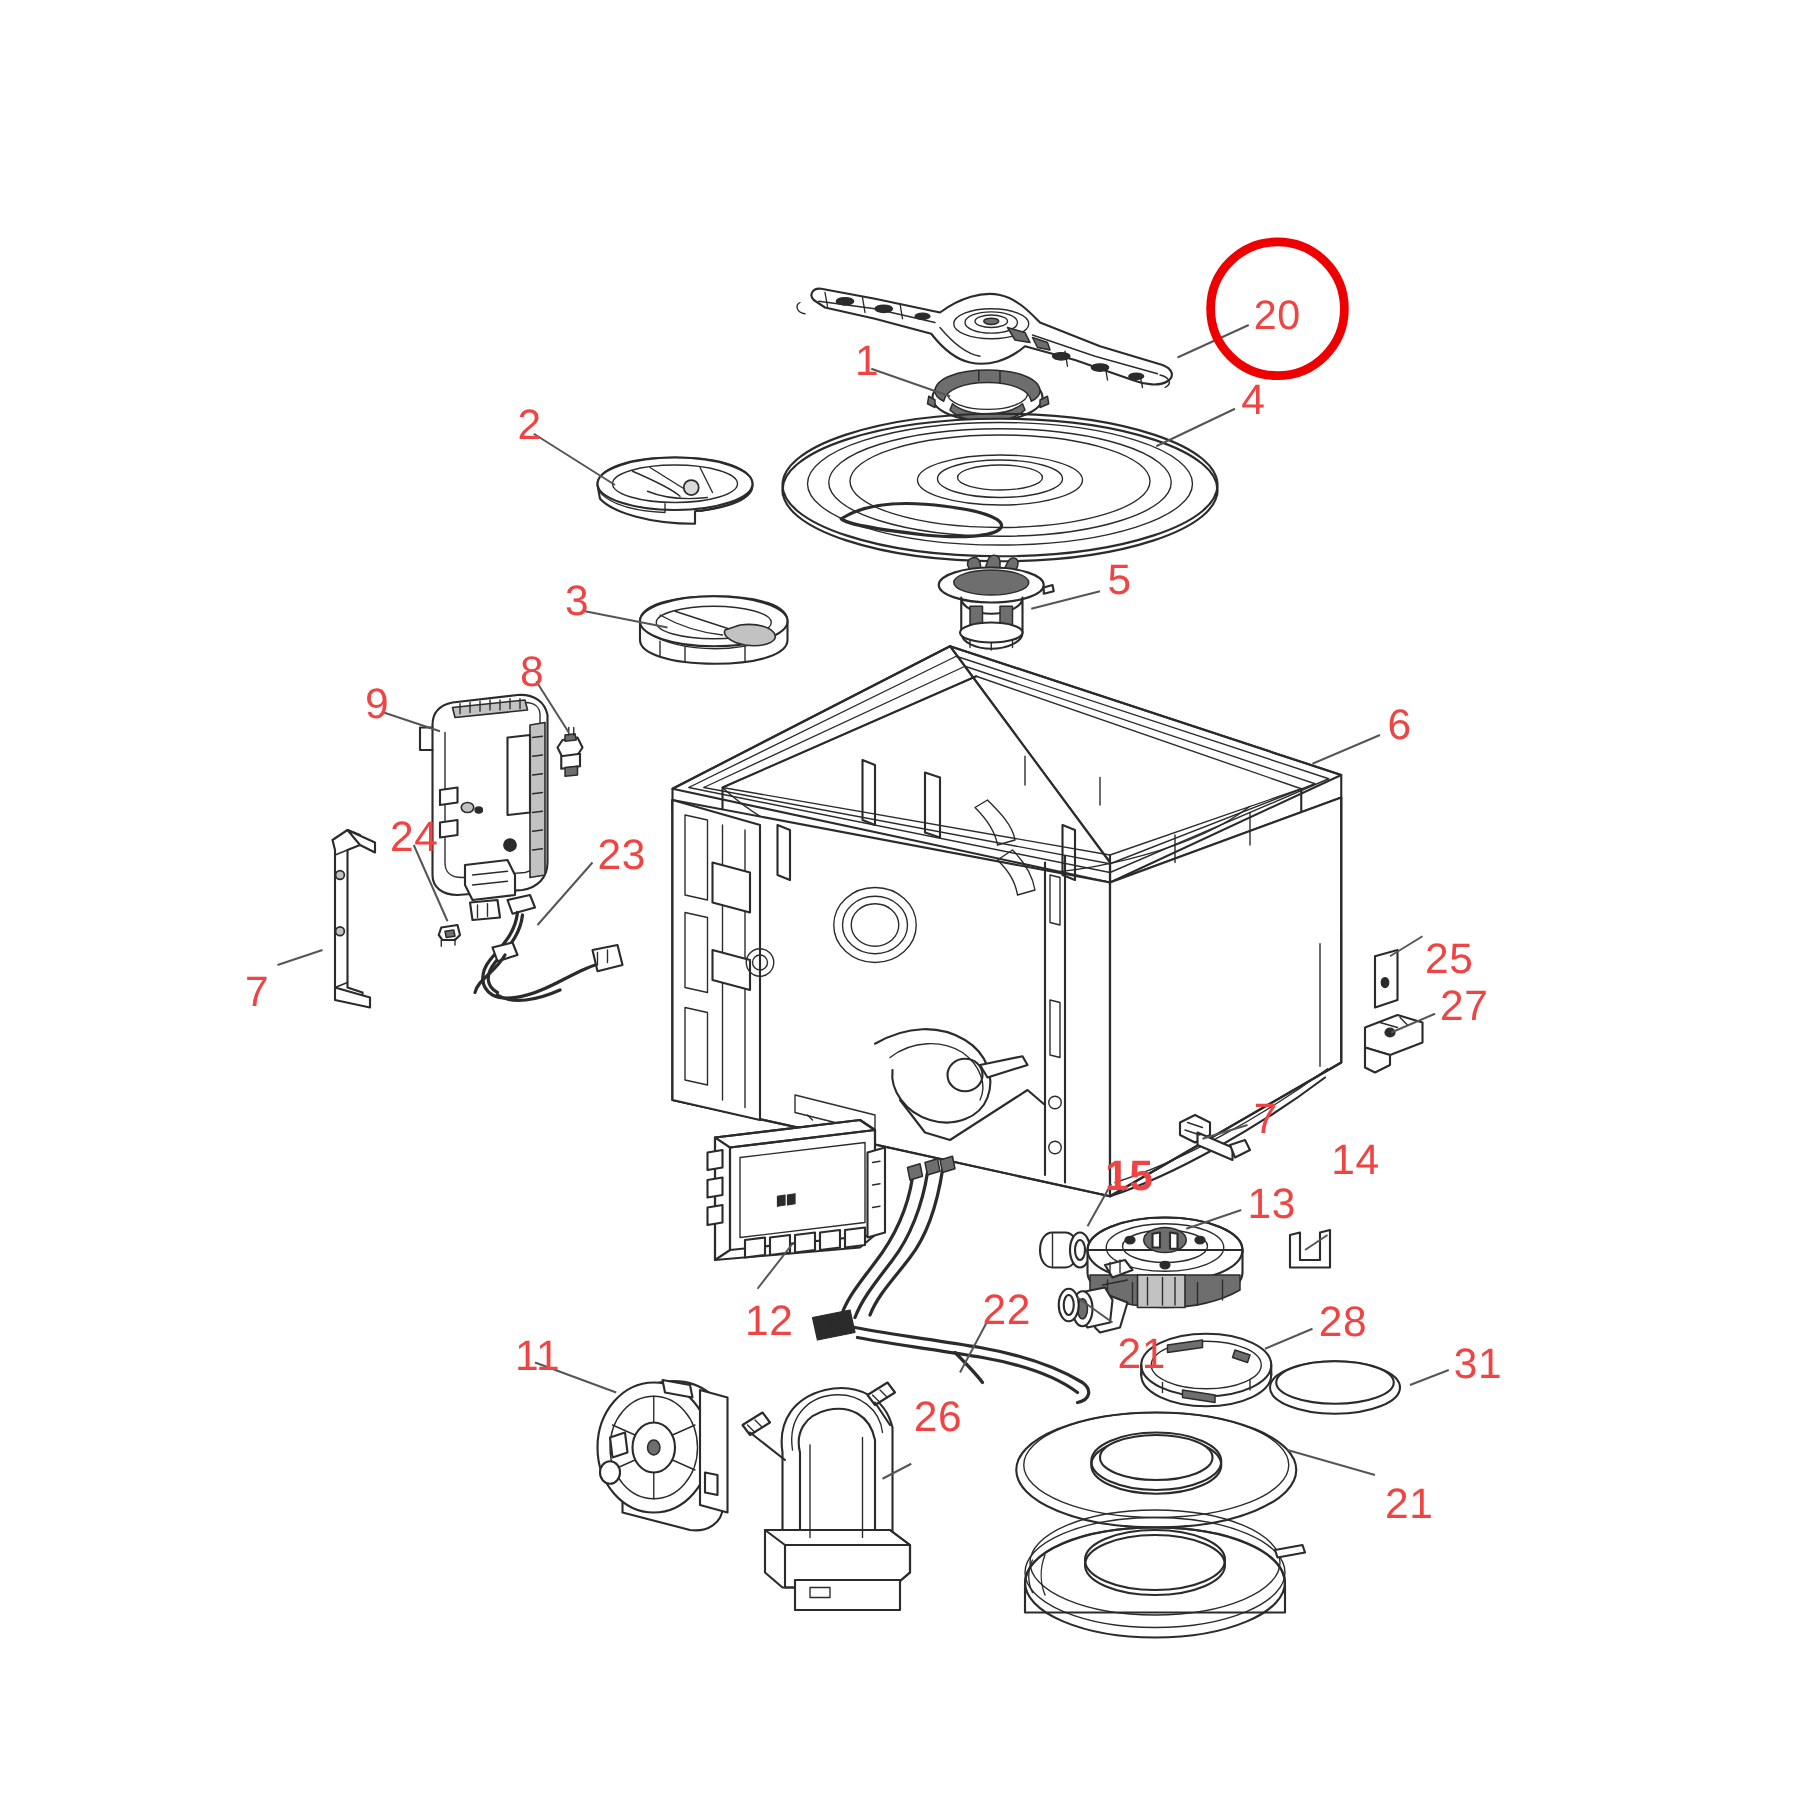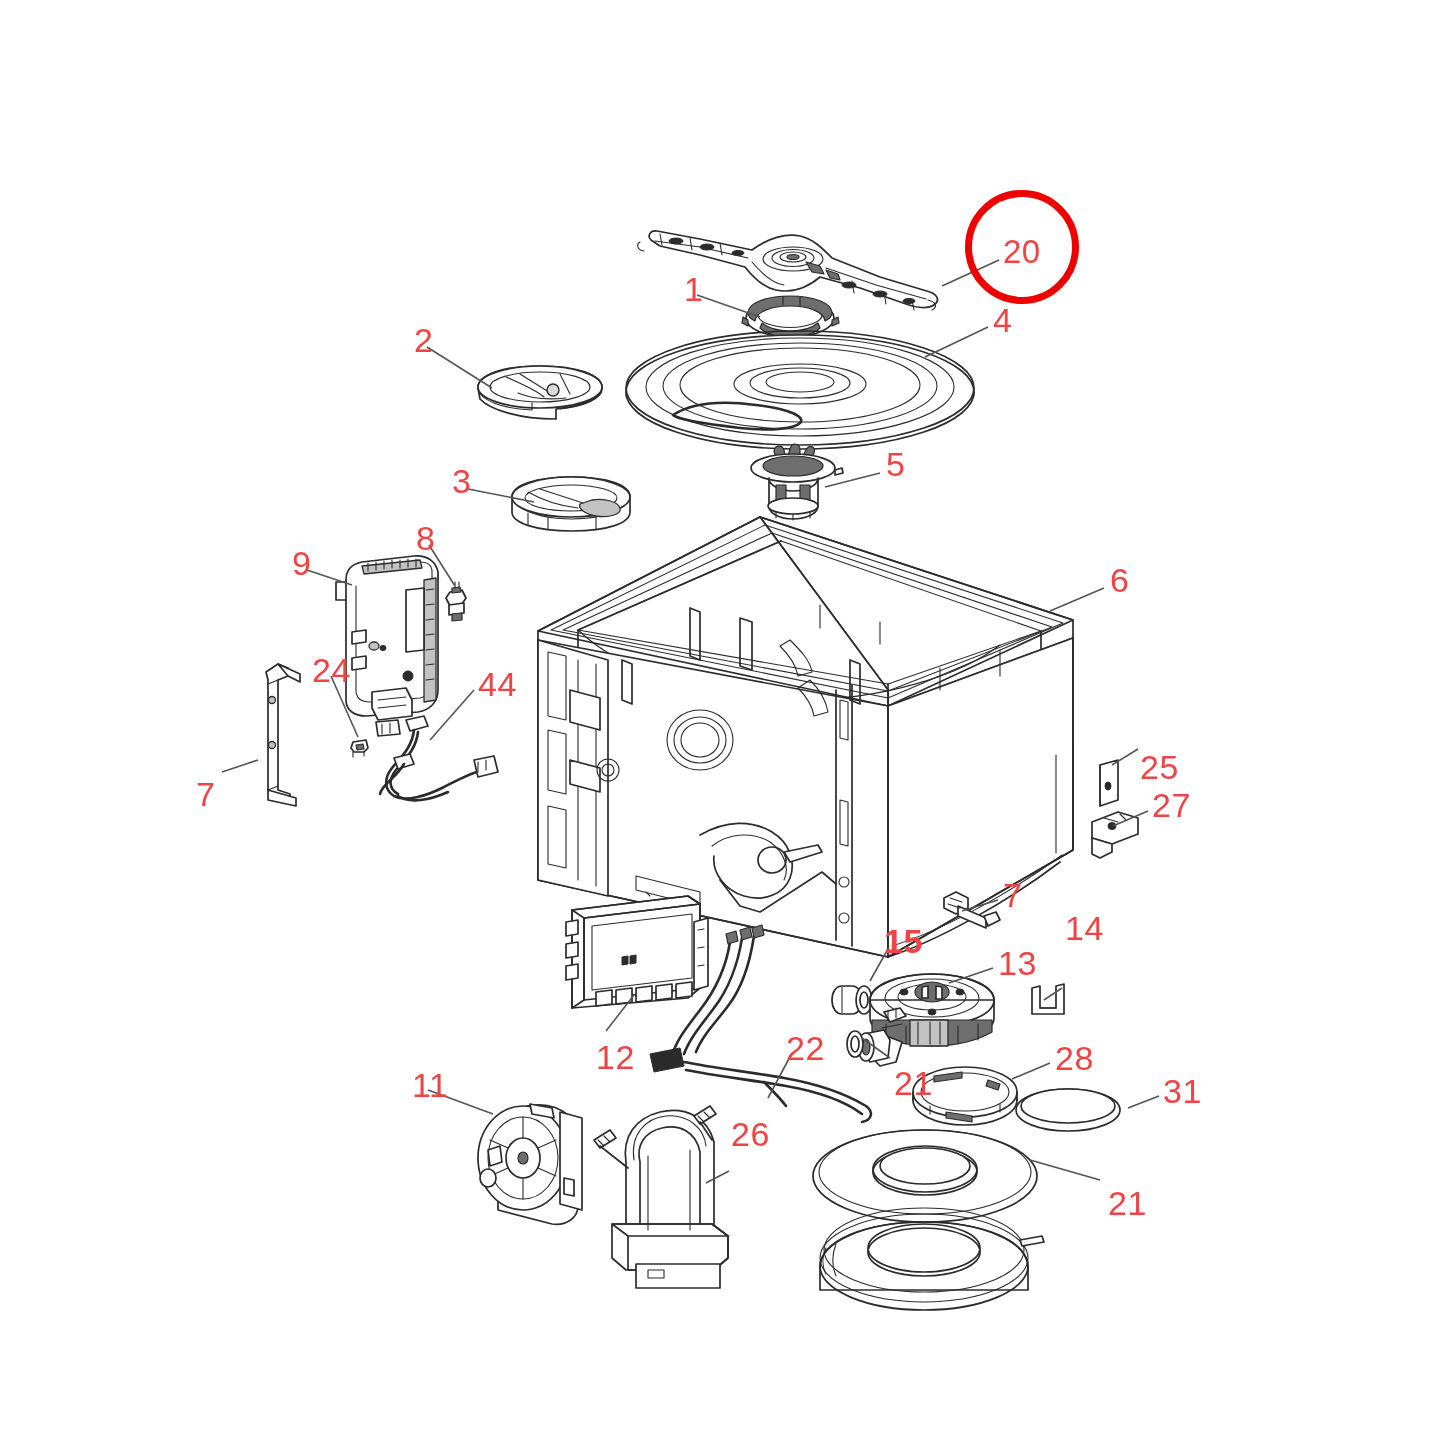--- a/index.html
+++ b/index.html
@@ -502,21 +502,21 @@
   <div class="callout-label" style="left: 292px; top: 546px;">9</div>
   <div class="callout-label" style="left: 196px; top: 777px;">7</div>
   <div class="callout-label" style="left: 412px; top: 1068px;">11</div>
   <div class="callout-label" style="left: 596px; top: 1040px;">12</div>
   <div class="callout-label" style="left: 998px; top: 946px;">13</div>
   <div class="callout-label" style="left: 1065px; top: 911px; text-align: right;">14</div>
   <div class="callout-label" style="left: 884px; top: 924px; font-weight: bold;">15</div>
   <div class="callout-label" style="left: 894px; top: 1066px;">21</div>
   <div class="callout-label" style="left: 1108px; top: 1186px;">21</div>
   <div class="callout-label" style="left: 786px; top: 1031px;">22</div>
-  <div class="callout-label" style="left: 478px; top: 667px;">44</div>
+  <div class="callout-label" style="left: 478px; top: 667px;">23</div>
   <div class="callout-label" style="left: 312px; top: 653px;">24</div>
   <div class="callout-label" style="left: 1140px; top: 750px;">25</div>
   <div class="callout-label" style="left: 731px; top: 1117px;">26</div>
   <div class="callout-label" style="left: 1152px; top: 788px;">27</div>
   <div class="callout-label" style="left: 1055px; top: 1041px;">28</div>
   <div class="callout-label" style="left: 1163px; top: 1074px;">31</div>
   <div class="callout-label lbl-highlight" style="left: 1003px; top: 235px;">20</div>
 
 </div>
 

